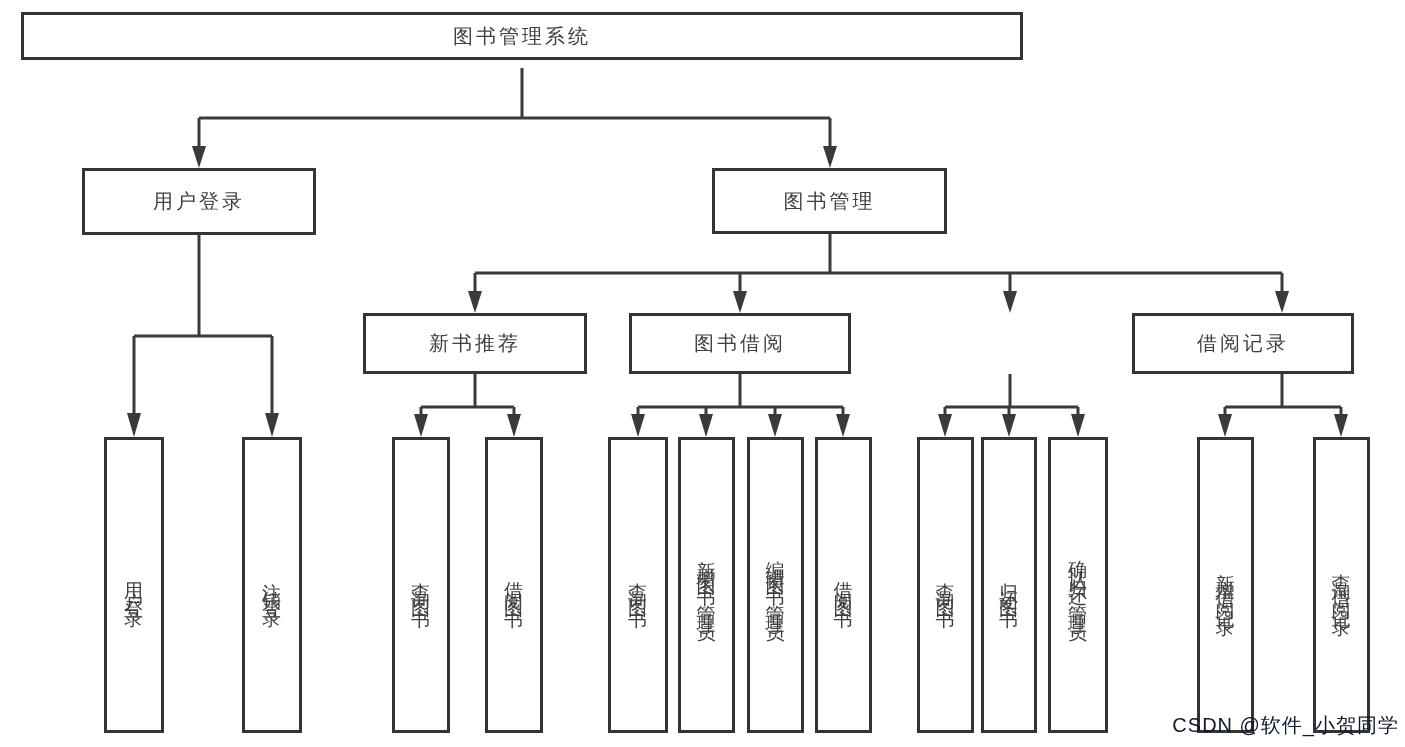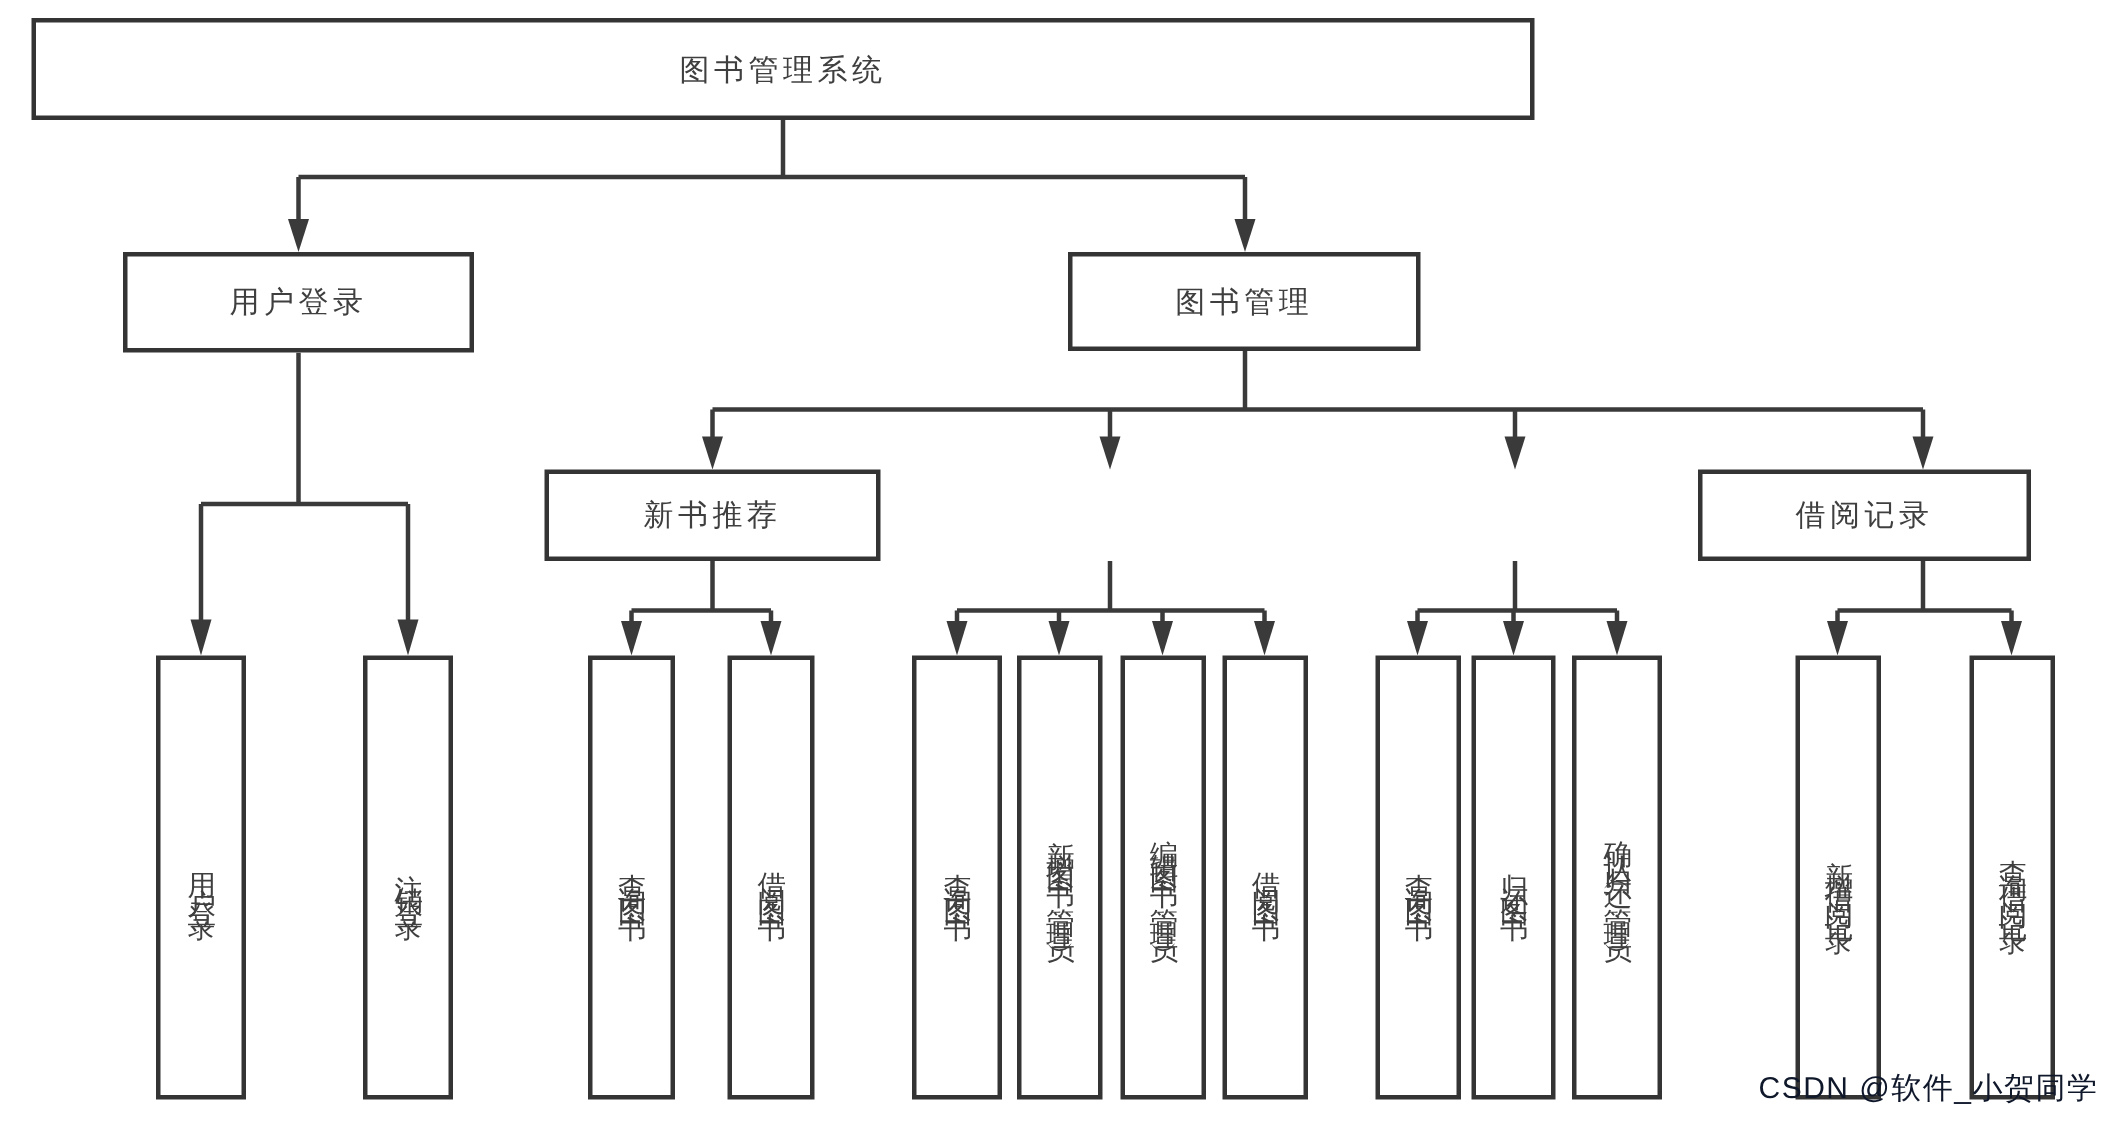--- a/index.html
+++ b/index.html
@@ -113,33 +113,36 @@
 
       <polygon points="938,414 952,414 945,437"></polygon>
       <polygon points="1002,414 1016,414 1009,437"></polygon>
       <polygon points="1071,414 1085,414 1078,437"></polygon>
 
       <polygon points="1218,414 1232,414 1225,437"></polygon>
       <polygon points="1334,414 1348,414 1341,437"></polygon>
     </g>
   </svg>
 
-  <div class="node h-node" style="left:21px;top:12px;width:1002px;height:68px;">
+  <div class="node h-node" style="left:21px;top:12px;width:1002px;height:48px;">
     <span>图书管理系统</span>
   </div>
 
   <div class="node h-node" style="left:82px;top:168px;width:234px;height:67px;">
     <span>用户登录</span>
   </div>
   <div class="node h-node" style="left:712px;top:168px;width:235px;height:66px;">
     <span>图书管理</span>
   </div>
 
   <div class="node h-node" style="left:363px;top:313px;width:224px;height:61px;">
     <span>新书推荐</span>
+  </div>
+  <div class="node h-node" style="left:629px;top:313px;width:222px;height:61px;">
+    <span>图书借阅</span>
   </div>
   <div class="node h-node" style="left:1132px;top:313px;width:222px;height:61px;">
     <span>借阅记录</span>
   </div>
 
   <div class="node v-node" style="left:104px;top:437px;width:60px;height:296px;">
     <span class="vtext">用户登录</span>
   </div>
   <div class="node v-node" style="left:242px;top:437px;width:60px;height:296px;">
     <span class="vtext">注销登录</span>

